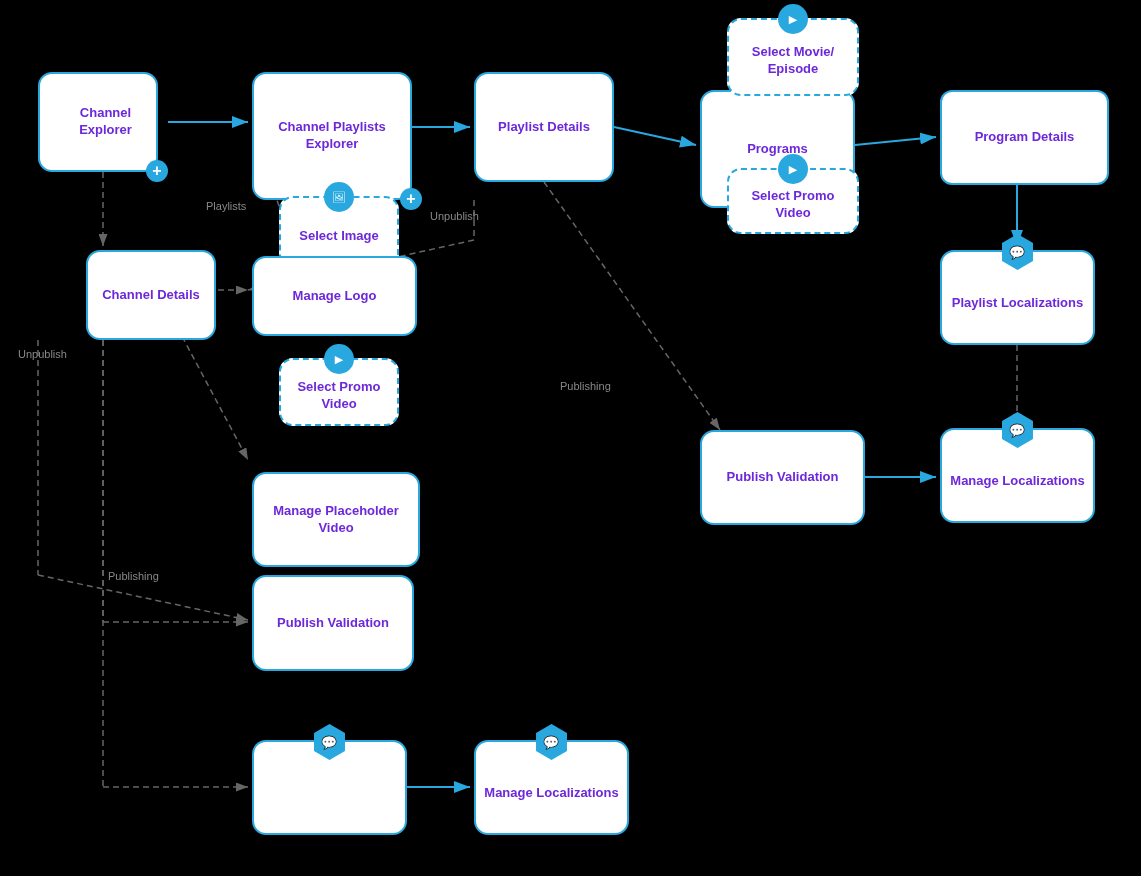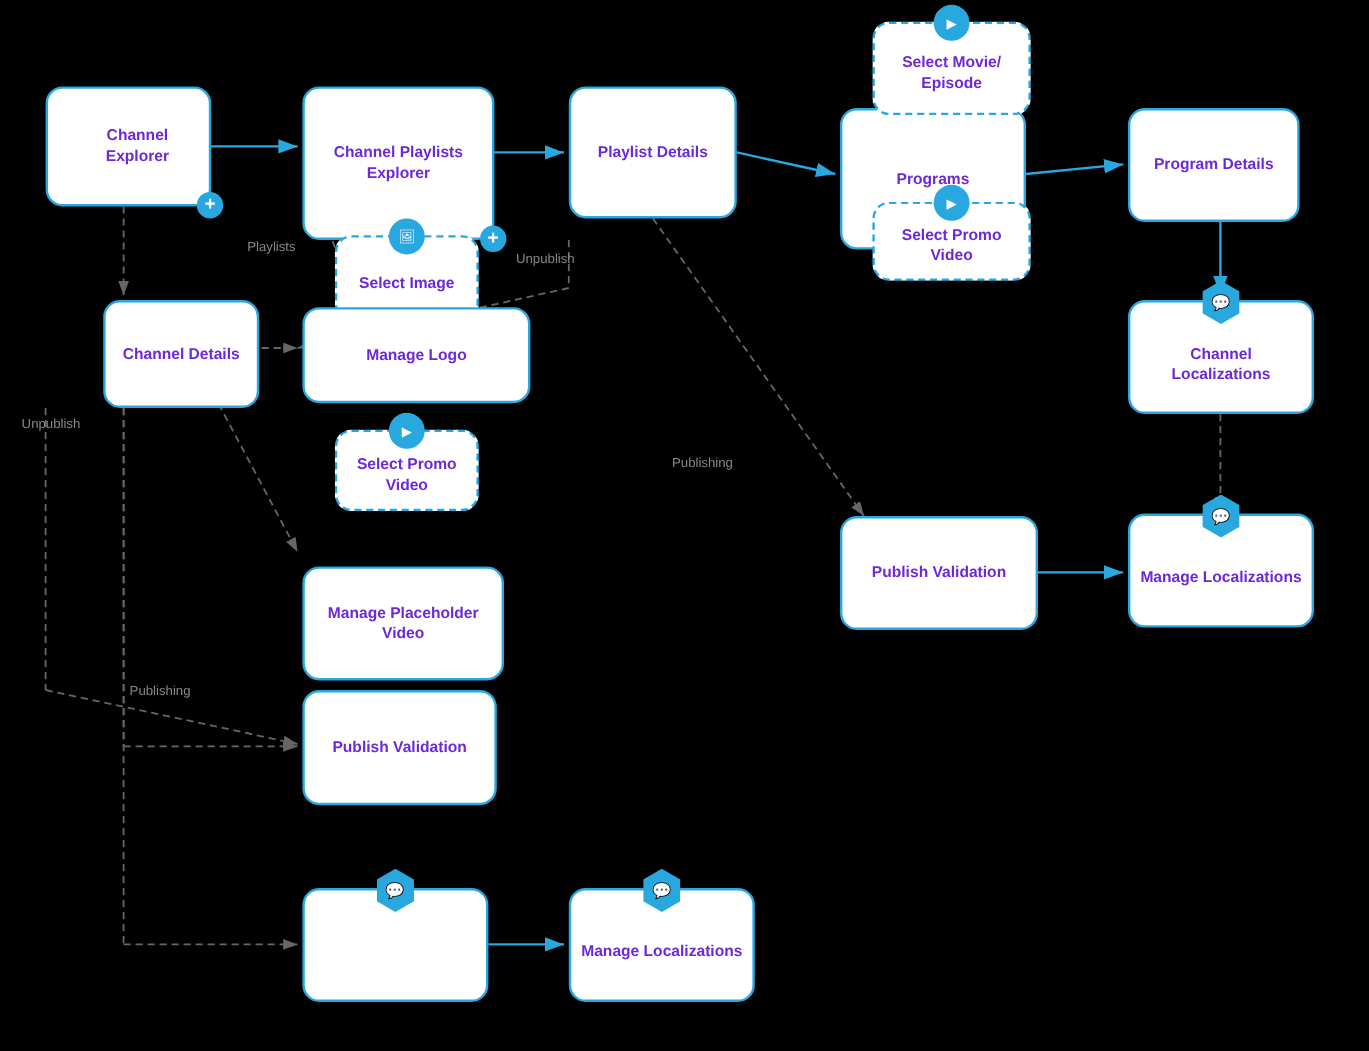--- a/index.html
+++ b/index.html
@@ -150,21 +150,21 @@
   <line x1="103" y1="340" x2="103" y2="787" stroke="#666" stroke-width="1.5" stroke-dasharray="6,4"></line>
   <line x1="103" y1="787" x2="248" y2="787" stroke="#666" stroke-width="1.5" stroke-dasharray="6,4" marker-end="url(#arrowhead-gray)"></line>
 
   <line x1="865" y1="477" x2="936" y2="477" stroke="#29a8e0" stroke-width="2" marker-end="url(#arrowhead)"></line>
 
   <line x1="777" y1="97" x2="777" y2="86" stroke="#666" stroke-width="1.5" stroke-dasharray="6,4" marker-end="url(#arrowhead-gray)"></line>
 
   <line x1="777" y1="168" x2="777" y2="205" stroke="#666" stroke-width="1.5" stroke-dasharray="6,4" marker-end="url(#arrowhead-gray)"></line>
 </svg>
 
-<div class="node" style="left:38px;top:72px;width:138px;height:100px;padding-left:23px;">
+<div class="node" style="left:38px;top:72px;width:120px;height:100px;padding-left:23px;">
   <span class="node-label" style="white-space:pre-line;">Channel
 Explorer</span>
   <div class="node-plus">+</div>
 </div>
 
 <div class="node" style="left:38px;top:250px;width:130px;height:90px;margin-left:48px;">
   <span class="node-label">Channel
 Details</span>
 </div>
 
@@ -177,21 +177,21 @@
 <div class="node" style="left:474px;top:72px;width:140px;height:110px;">
   <span class="node-label">Playlist
 Details</span>
 </div>
 
 <div class="node node-dashed" style="left:279px;top:196px;width:120px;height:72px;padding-top:18px;">
   <div class="icon-badge" style="font-size:11px;">🖼</div>
   <span class="node-label">Select Image</span>
 </div>
 
-<div class="node" style="left:252px;top:256px;width:190px;height:80px;">
+<div class="node" style="left:252px;top:256px;width:165px;height:80px;">
   <span class="node-label">Manage Logo</span>
 </div>
 
 <div class="node node-dashed" style="left:279px;top:358px;width:120px;height:68px;padding-top:18px;">
   <div class="icon-badge" style="font-size:11px;">▶</div>
   <span class="node-label">Select Promo
 Video</span>
 </div>
 
 <div class="node" style="left:252px;top:435px;width:168px;height:95px;margin-top:37px;">
@@ -224,28 +224,28 @@
   <span class="node-label">Select Movie/
 Episode</span>
 </div>
 
 <div class="node node-dashed" style="left:727px;top:168px;width:132px;height:66px;padding-top:18px;">
   <div class="icon-badge" style="font-size:11px;">▶</div>
   <span class="node-label">Select Promo
 Video</span>
 </div>
 
-<div class="node" style="left:940px;top:90px;width:143px;height:95px;">
+<div class="node" style="left:940px;top:90px;width:169px;height:95px;border-radius:12px;">
   <span class="node-label">Program
 Details</span>
 </div>
 
 <div class="node" style="left:940px;top:250px;width:155px;height:95px;padding-top:22px;">
   <div class="icon-badge-hex">💬</div>
-  <span class="node-label">Channel
+  <span class="node-label">Playlist
 Localizations</span>
 </div>
 
 <div class="node" style="left:700px;top:430px;width:165px;height:95px;">
   <span class="node-label">Publish
 Validation</span>
 </div>
 
 <div class="node" style="left:940px;top:428px;width:155px;height:95px;padding-top:22px;">
   <div class="icon-badge-hex">💬</div>

